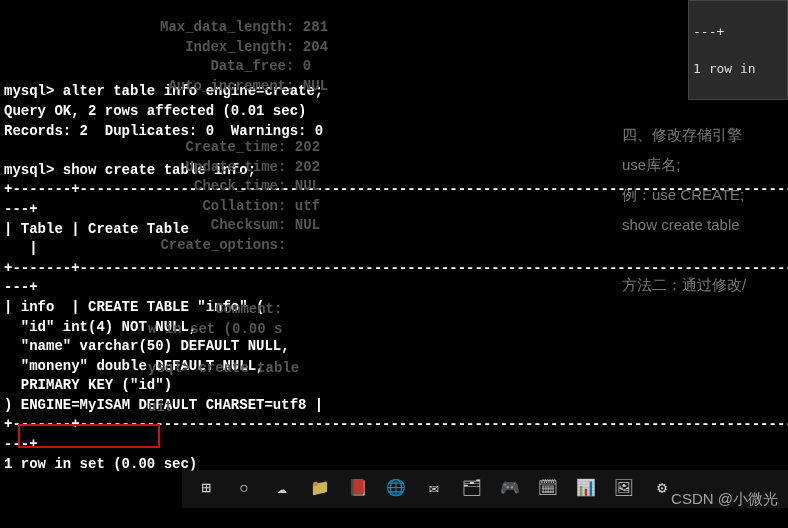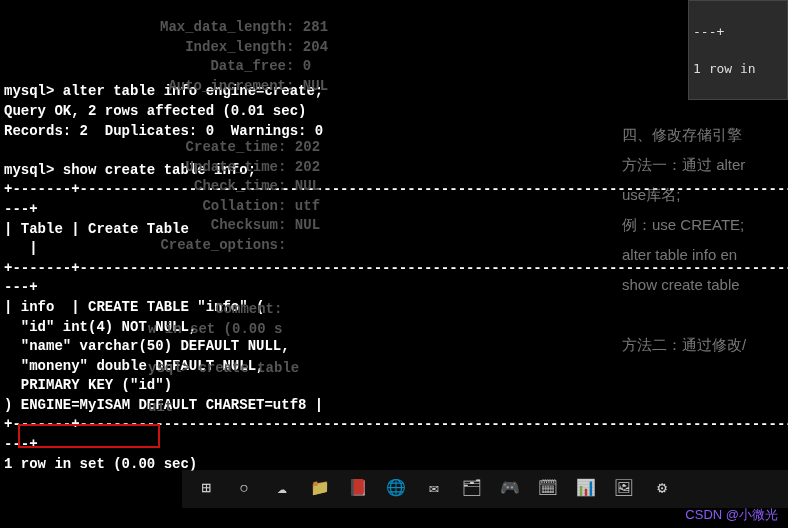--- a/index.html
+++ b/index.html
@@ -80,25 +80,25 @@
     .tb-icon {
       width: 28px;
       height: 28px;
       display: flex;
       align-items: center;
       justify-content: center;
       font-size: 16px;
     }
     .watermark {
       position: absolute;
-      bottom: 4px;
+      bottom: 19px;
       right: 10px;
-      color: #8b5cf6;
+      color: #a3a3a3;
       font-family: "Microsoft YaHei", sans-serif;
-      font-size: 13px;
+      font-size: 15px;
       z-index: 10;
     }
   </style>
 </head>
 <body>
 
 <div class="terminal">
 <div class="ghost ghost1"><span class="line">Max_data_length: 281</span>
 <span class="line">   Index_length: 204</span>
 <span class="line">      Data_free: 0</span>
@@ -141,24 +141,22 @@
 
 <div class="right-top">
   <br>
   <span>---+</span><br><br>
   <span>1 row in</span>
 </div>
 
 <div class="right-panel">
   <br><br><br><br>
   <div>四、修改存储引擎</div>
-  <div>方法一：通过 alter</div>
   <div>use库名;</div>
   <div>例：use CREATE;</div>
-  <div>alter table info en</div>
   <div>show create table</div>
   <br>
   <div>方法二：通过修改/</div>
 </div>
 
 <div class="taskbar">
   <div class="tb-icon">⊞</div>
   <div class="tb-icon">○</div>
   <div class="tb-icon">☁</div>
   <div class="tb-icon">📁</div>

